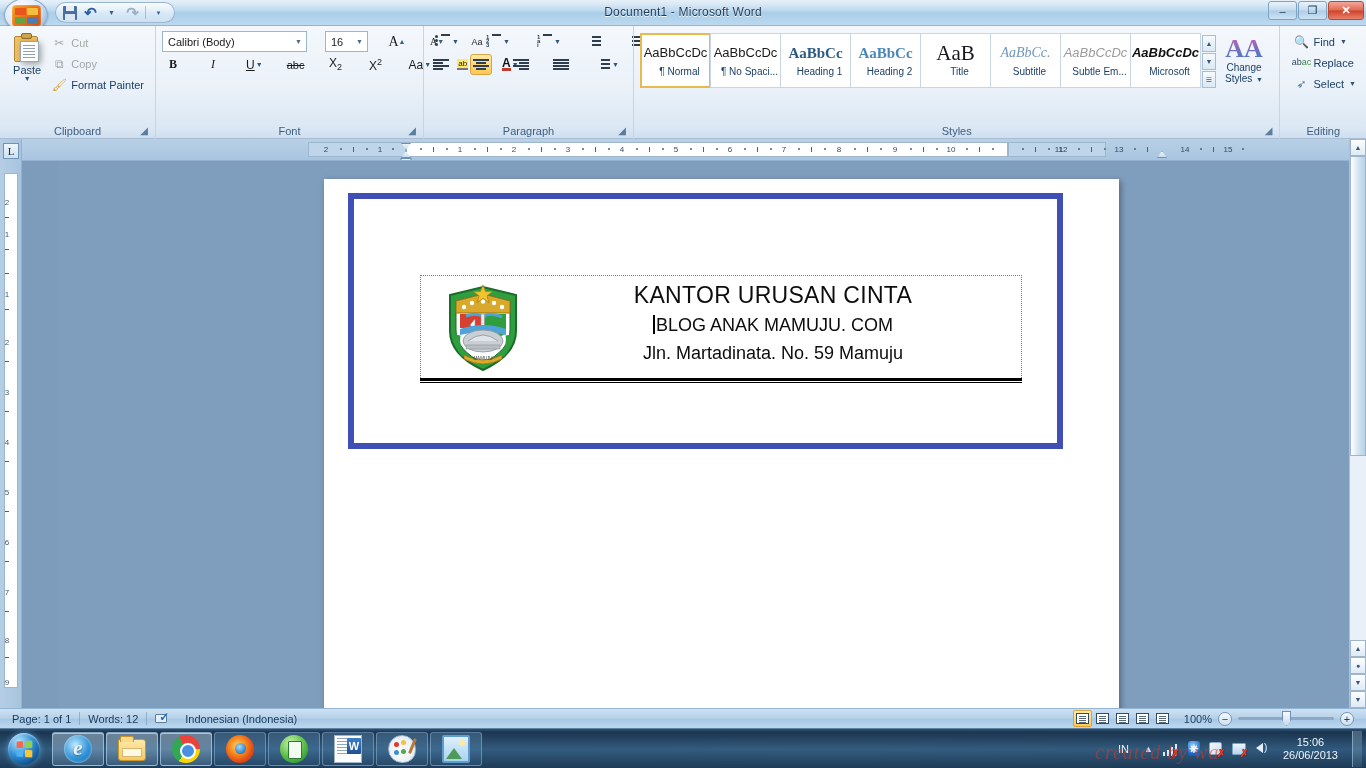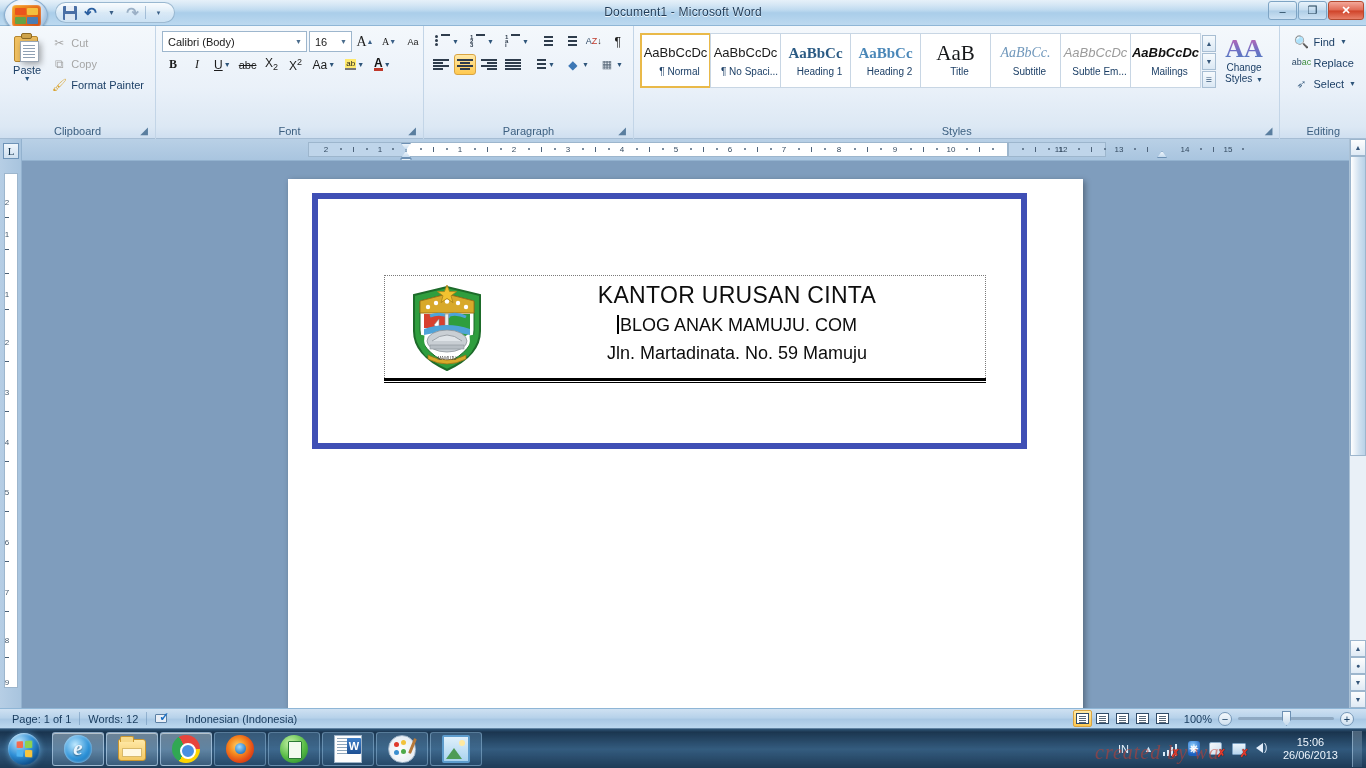--- a/index.html
+++ b/index.html
@@ -159,21 +159,21 @@
 
   .clip-small { display:flex; flex-direction:column; gap:1px; padding-top:2px; }
   .cbtn { display:flex; align-items:center; gap:4px; height:20px; padding:0 5px 0 3px;
           border-radius:3px; font-size:11px; cursor:pointer; white-space:nowrap; }
   .cbtn.disabled { color:#a6a6a6; cursor:default; }
   .cbtn.enabled { color:#1c3f66; }
   .ico16 { width:16px; height:16px; display:inline-flex; align-items:center; justify-content:center;
            font-size:12px; line-height:1; }
 
   
-  .row { display:flex; align-items:flex-end; gap:2px; }
+  .row { display:flex; align-items:flex-end; gap:18px; }
   .row + .row { margin-top:2px; }
   .combo {
     height:21px; display:flex; align-items:center; justify-content:space-between;
     border:1px solid #9db6cd; background:#fff; font-size:11px; color:#1a1a1a;
     padding:0 2px 0 5px; cursor:pointer;
   }
   .combo .cv { overflow:hidden; white-space:nowrap; }
   .combo .ca { color:#4a6c8c; font-size:7px; padding:0 2px; }
   .tbtn {
     width:22px; height:21px; display:flex; align-items:center; justify-content:center;
@@ -289,21 +289,21 @@
     clip-path:polygon(0 0,100% 0,50% 100%); }
   .indent-bot { position:absolute; top:9px; width:10px; height:7px; transform:translateX(-50%);
     background:linear-gradient(to bottom,#eef5fb,#c6dbee); border:1px solid #6d90b3;
     clip-path:polygon(50% 0,100% 100%,0 100%); }
   .indent-box { position:absolute; top:16px; width:11px; height:5px; transform:translateX(-50%);
     background:linear-gradient(to bottom,#eef5fb,#c6dbee); border:1px solid #6d90b3; }
   .right-indent { position:absolute; top:9px; width:10px; height:7px; transform:translateX(-50%);
     background:linear-gradient(to bottom,#eef5fb,#c6dbee); border:1px solid #6d90b3;
     clip-path:polygon(50% 0,100% 100%,0 100%); }
 
-  .docarea { flex:1; position:relative; overflow:hidden; background:#7f9dbd; }
+  .docarea { flex:1; position:relative; overflow:hidden; background:#7f9dbd;margin-left:36px; }
   .page {
     position:absolute; left:266px; top:18px; width:795px; height:620px;
     background:#fff; box-shadow:2px 2px 6px rgba(0,0,0,.35);
   }
   .blue-frame {
     position:absolute; left:24px; top:14px; width:715px; height:256px;
     border:6px solid #3f4fb5;
   }
   .header-block {
     position:absolute; left:96px; top:96px; width:602px; height:105px;
@@ -773,21 +773,21 @@
           <div class="style-item">
             <div class="style-preview sp-subtitle">AaBbCc.</div>
             <div class="style-name">Subtitle</div>
           </div>
           <div class="style-item">
             <div class="style-preview sp-subtle">AaBbCcDc</div>
             <div class="style-name">Subtle Em...</div>
           </div>
           <div class="style-item">
             <div class="style-preview sp-emph">AaBbCcDc</div>
-            <div class="style-name">Mailings</div>
+            <div class="style-name">Microsoft</div>
           </div>
           <div class="gallery-scroll">
             <div class="gs-btn">▲</div>
             <div class="gs-btn">▼</div>
             <div class="gs-btn">☰</div>
           </div>
           <div class="change-styles">
             <div class="cs-ico">AA</div>
             <div class="cs-label">Change</div>
             <div class="cs-label"><span>Styles</span> <span class="caret">▼</span></div>

